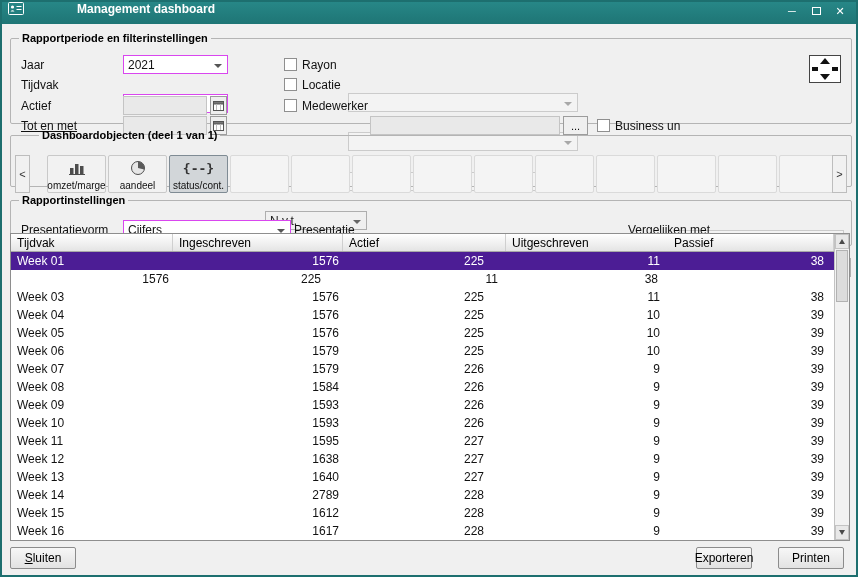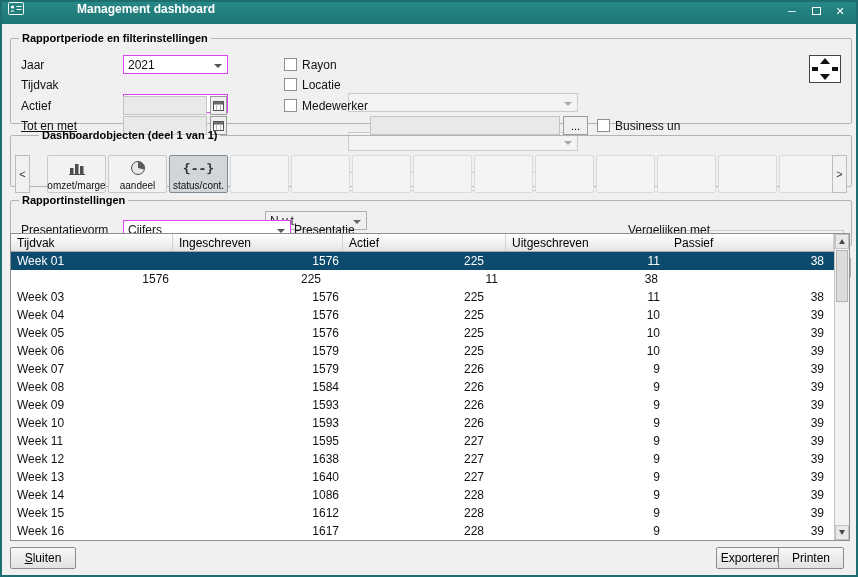--- a/index.html
+++ b/index.html
@@ -62,21 +62,21 @@
 
   
   .tablebox { position:absolute; left:8px; top:209px; width:840px; height:308px;
               background:#fff; border:1px solid #8e8e8e; overflow:hidden; }
   .thead { display:grid; grid-template-columns:162px 170px 163px 162px 1fr; width:823px; height:18px;
            background:linear-gradient(#ffffff,#e4e4e4); border-bottom:1px solid #a8a8a8; }
   .thcell { border-right:1px solid #cfcfcf; padding:2px 0 0 6px; font-size:12px; color:#000;
             white-space:nowrap; overflow:hidden; }
   .tbody { width:823px; }
   .trow { display:grid; grid-template-columns:162px 170px 163px 162px 1fr; height:18px; background:#fff; }
-  .trow.selected { background:#0c4a6e; color:#fff; }
+  .trow.selected { background:#4c1d95; color:#fff; }
   .tcell { line-height:18px; white-space:nowrap; overflow:hidden; }
   .tcell.c0 { padding-left:6px; }
   .tcell.c1 { text-align:right; padding-right:4px; }
   .tcell.c2 { text-align:right; padding-right:22px; }
   .tcell.c3 { text-align:right; padding-right:8px; }
   .tcell.c4 { text-align:right; padding-right:10px; }
 
   .vscroll { position:absolute; top:0; right:0; bottom:0; width:15px; background:#f2f2f2;
              border-left:1px solid #c3c3c3; }
   .sb-btn { position:absolute; left:0; width:14px; height:15px; background:#e8e8e8;
@@ -339,21 +339,21 @@
           </div>
           <div class="trow">
             <div class="tcell c0">Week 13</div>
             <div class="tcell c1">1640</div>
             <div class="tcell c2">227</div>
             <div class="tcell c3">9</div>
             <div class="tcell c4">39</div>
           </div>
           <div class="trow">
             <div class="tcell c0">Week 14</div>
-            <div class="tcell c1">1086</div>
+            <div class="tcell c1">2789</div>
             <div class="tcell c2">228</div>
             <div class="tcell c3">9</div>
             <div class="tcell c4">39</div>
           </div>
           <div class="trow">
             <div class="tcell c0">Week 15</div>
             <div class="tcell c1">1612</div>
             <div class="tcell c2">228</div>
             <div class="tcell c3">9</div>
             <div class="tcell c4">39</div>
@@ -374,21 +374,21 @@
         <div class="sb-thumb"></div>
         <div class="sb-btn sb-down">
             <span class="tri-down"></span>
           </div>
       </div>
     </div>
 
     <div class="btn btn-underline" style="left:8px; top:523px; width:66px;">
         <span>Sluiten</span>
       </div>
-    <div class="btn" style="right:72px; top:523px; width:68px;margin-left:16px;">
+    <div class="btn" style="right:104px; top:523px; width:56px;margin-left:16px;">
         <span>Exporteren</span>
       </div>
     <div class="btn" style="right:12px; top:523px; width:66px;">
         <span>Printen</span>
       </div>
 
   </div>
 </div>
 
 </body></html>

